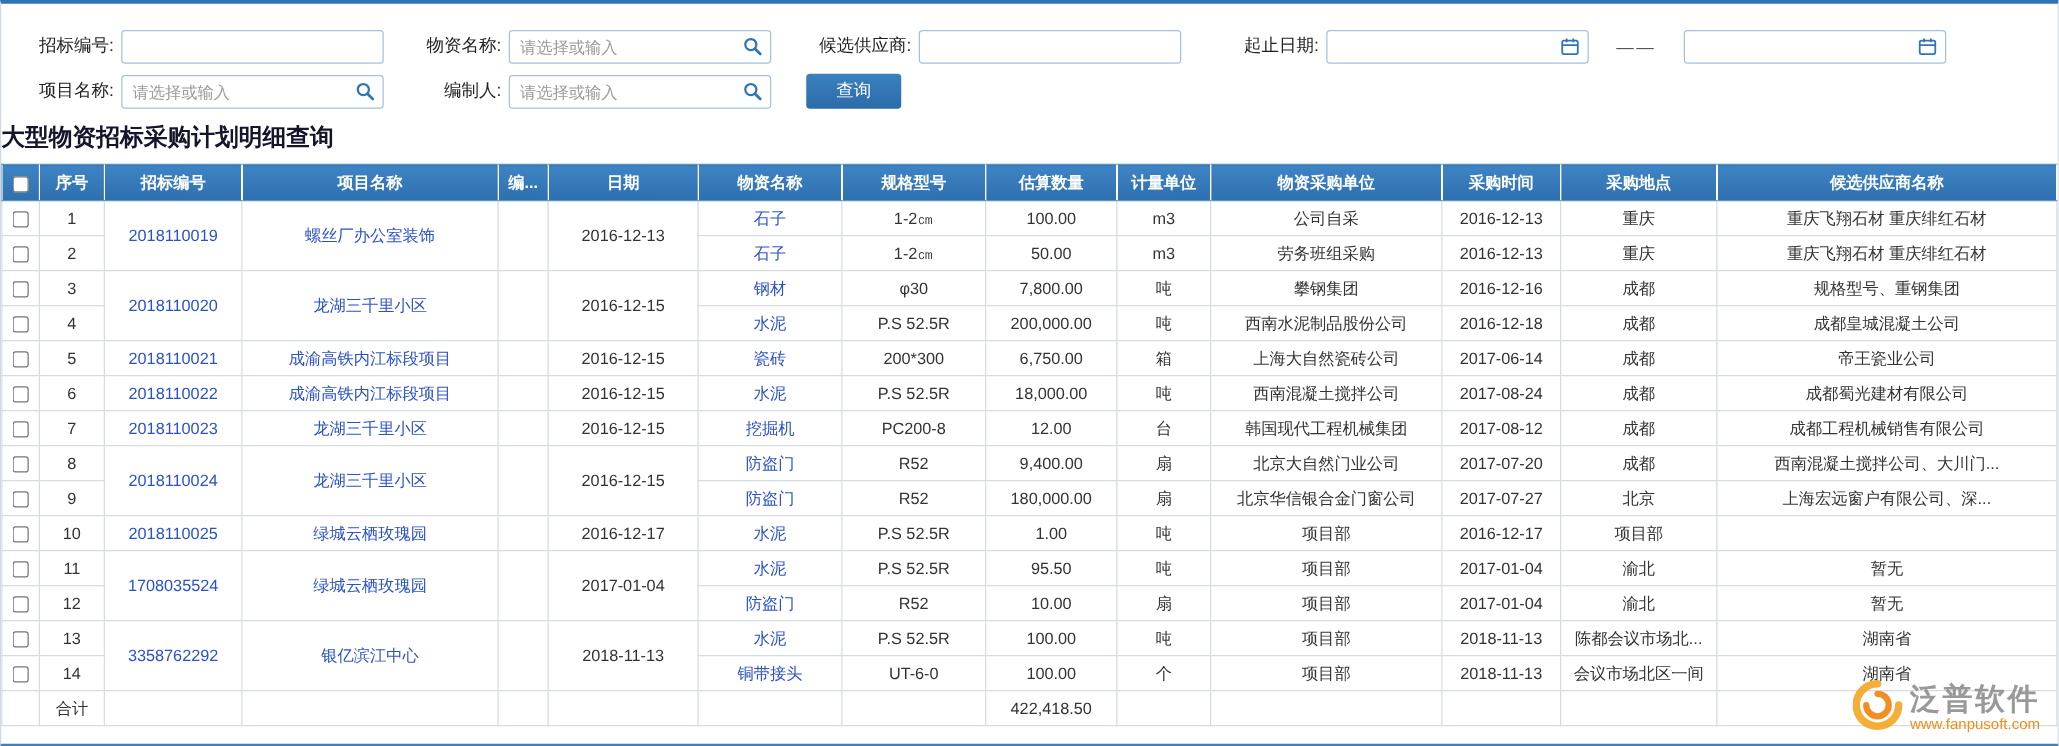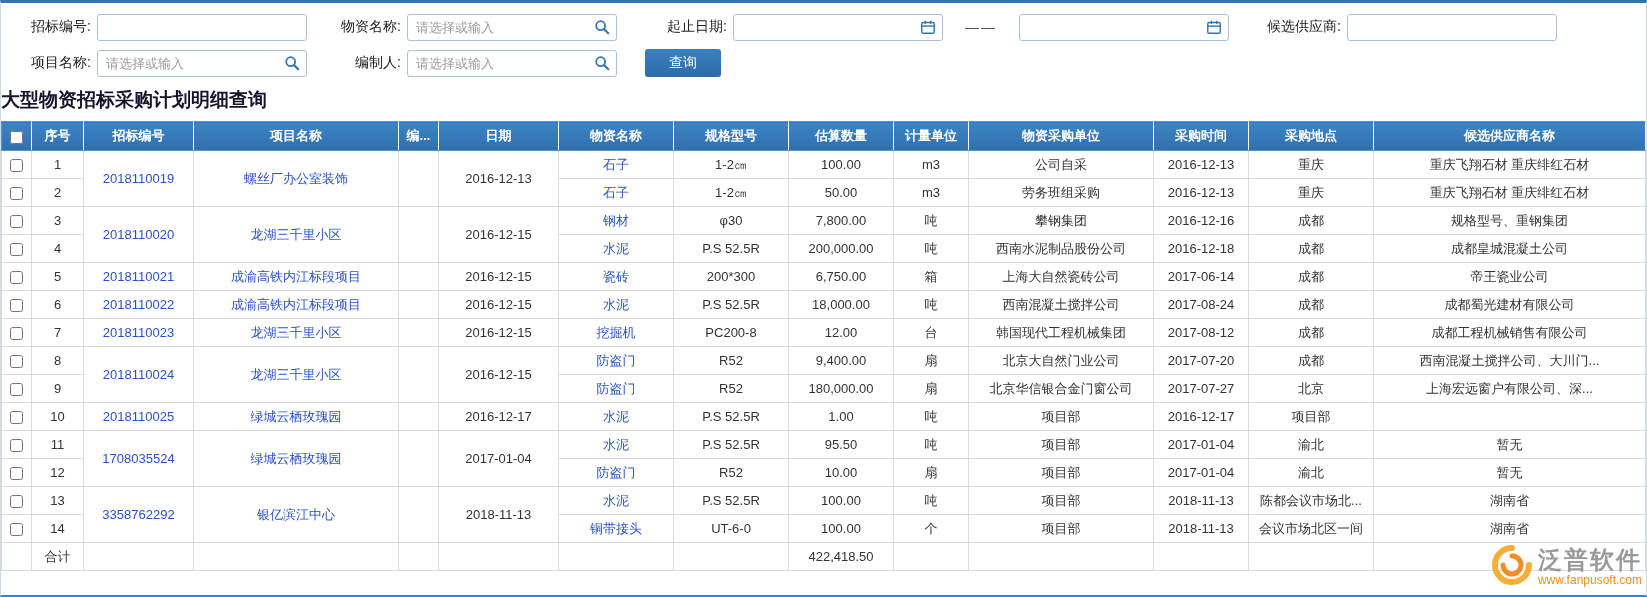--- a/index.html
+++ b/index.html
@@ -2,21 +2,21 @@
 <html><head>
 <meta charset="utf-8">
 <style>
   * { box-sizing: border-box; margin: 0; padding: 0; }
   body { font-family: "Liberation Sans", "DejaVu Sans", sans-serif; background: #fff; }
   .page {
     width: 1647px; height: 597px; background: #fff; position: relative; overflow: hidden;
     border: 1px solid #cfd9e2; border-top: 3px solid #2f74b5; border-bottom: 2px solid #3f7fbf;
   }
   
-  .filters { padding: 6px 0 2px 26px; }
+  .filters { padding: 16px 0 2px 26px; }
   .filter-row { display: flex; align-items: center; height: 36px; }
   .field { display: flex; align-items: center; }
   .lab { font-size: 14px; color: #222; margin-right: 6px; white-space: nowrap; }
   .w62 { width: 64px; text-align: right; }
   .w78 { width: 80px; text-align: right; }
   .input-wrap { position: relative; display: inline-block; }
   .input-wrap input {
     width: 210px; height: 27px; border: 1px solid #a6c1dd; border-radius: 3px;
     padding: 0 28px 0 8px; font-size: 13px; color: #000000; outline: none;
     font-family: "Liberation Sans", "DejaVu Sans", sans-serif;
@@ -47,21 +47,21 @@
   table.grid td {
     border: 1px solid #d6dce2; height: 28px; font-size: 13px; color: #333; text-align: center;
     padding: 2px 6px; white-space: nowrap; overflow: hidden; text-overflow: ellipsis; background: #fff;
   }
   table.grid td.check-col, table.grid th.check-col { padding: 2px 0; }
   a.link { color: #2b51c8; text-decoration: none; cursor: pointer; }
   input[type="checkbox"] { width: 13px; height: 13px; cursor: pointer; vertical-align: middle; }
   .total-row td { color: #333; }
   
   .watermark {
-    position: absolute; right: 4px; bottom: 6px; display: flex; align-items: center; gap: 6px;
+    position: absolute; right: 14px; bottom: 6px; display: flex; align-items: center; gap: 6px;
     opacity: 0.9; pointer-events: none;
   }
   .wm-text { display: flex; flex-direction: column; line-height: 1.1; }
   .wm-brand { font-size: 24px; font-weight: bold; color: #8f8f8f; letter-spacing: 2px; }
   .wm-url { font-size: 12px; color: #f08300; }
 </style>
 </head>
 <body>
 
 <div class="page">
@@ -77,20 +77,26 @@
       <div class="field gap1">
         <label class="lab w62">物资名称:</label>
         <span class="input-wrap">
           <input placeholder="请选择或输入" style="">
           <span class="icon">
             <svg width="16" height="16" viewBox="0 0 18 18">
                 <circle cx="7.5" cy="7.5" r="5" fill="none" stroke="#2f74b5" stroke-width="2"></circle>
                 <line x1="11.2" y1="11.2" x2="16" y2="16" stroke="#2f74b5" stroke-width="2.4" stroke-linecap="round"></line>
               </svg>
           </span>
+        </span>
+      </div>
+      <div class="field gap2">
+        <label class="lab w78">候选供应商:</label>
+        <span class="input-wrap">
+          <input style="">
         </span>
       </div>
       <div class="field gap3">
         <label class="lab w62">起止日期:</label>
         <span class="input-wrap">
           <input style="">
           <span class="icon">
             <svg width="16" height="16" viewBox="0 0 18 18">
                 <rect x="2" y="4" width="14" height="12" rx="1.5" fill="none" stroke="#2f74b5" stroke-width="1.6"></rect>
                 <line x1="2" y1="8" x2="16" y2="8" stroke="#2f74b5" stroke-width="1.6"></line>
@@ -103,26 +109,20 @@
         <span class="input-wrap">
           <input style="">
           <span class="icon">
             <svg width="16" height="16" viewBox="0 0 18 18">
                 <rect x="2" y="4" width="14" height="12" rx="1.5" fill="none" stroke="#2f74b5" stroke-width="1.6"></rect>
                 <line x1="2" y1="8" x2="16" y2="8" stroke="#2f74b5" stroke-width="1.6"></line>
                 <line x1="6" y1="2" x2="6" y2="5.5" stroke="#2f74b5" stroke-width="1.6"></line>
                 <line x1="12" y1="2" x2="12" y2="5.5" stroke="#2f74b5" stroke-width="1.6"></line>
               </svg>
           </span>
-        </span>
-      </div>
-      <div class="field gap2">
-        <label class="lab w78">候选供应商:</label>
-        <span class="input-wrap">
-          <input style="">
         </span>
       </div>
     </div>
     <div class="filter-row">
       <div class="field">
         <label class="lab w62">项目名称:</label>
         <span class="input-wrap">
           <input placeholder="请选择或输入" style="">
           <span class="icon">
             <svg width="16" height="16" viewBox="0 0 18 18">

